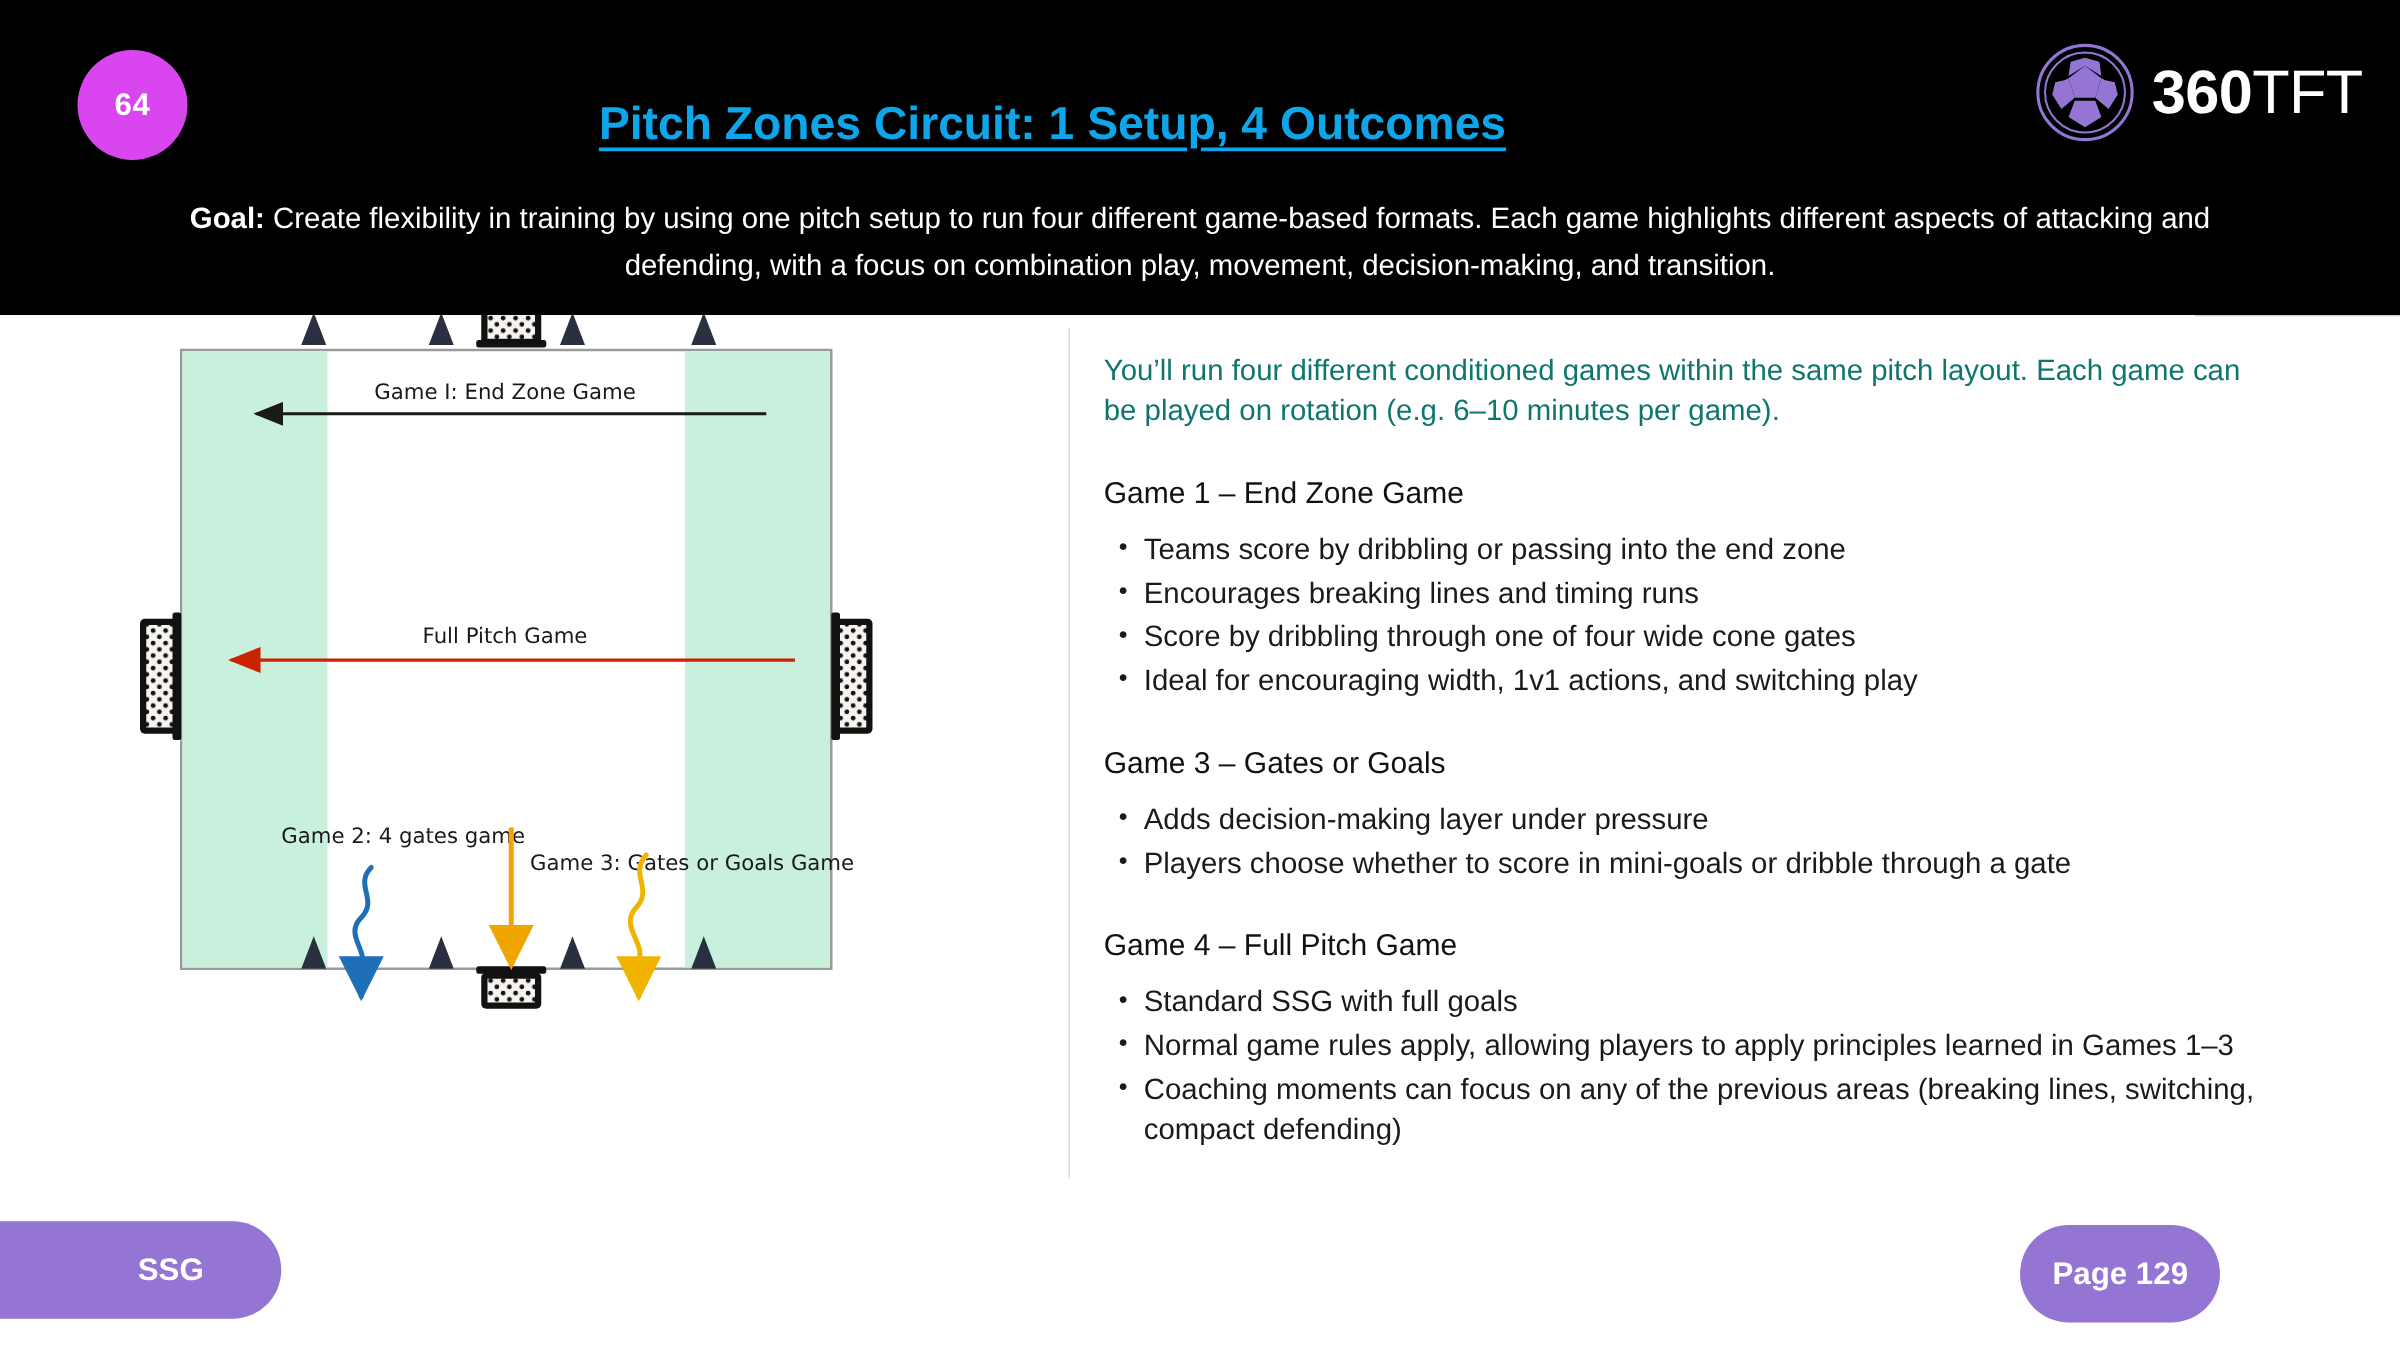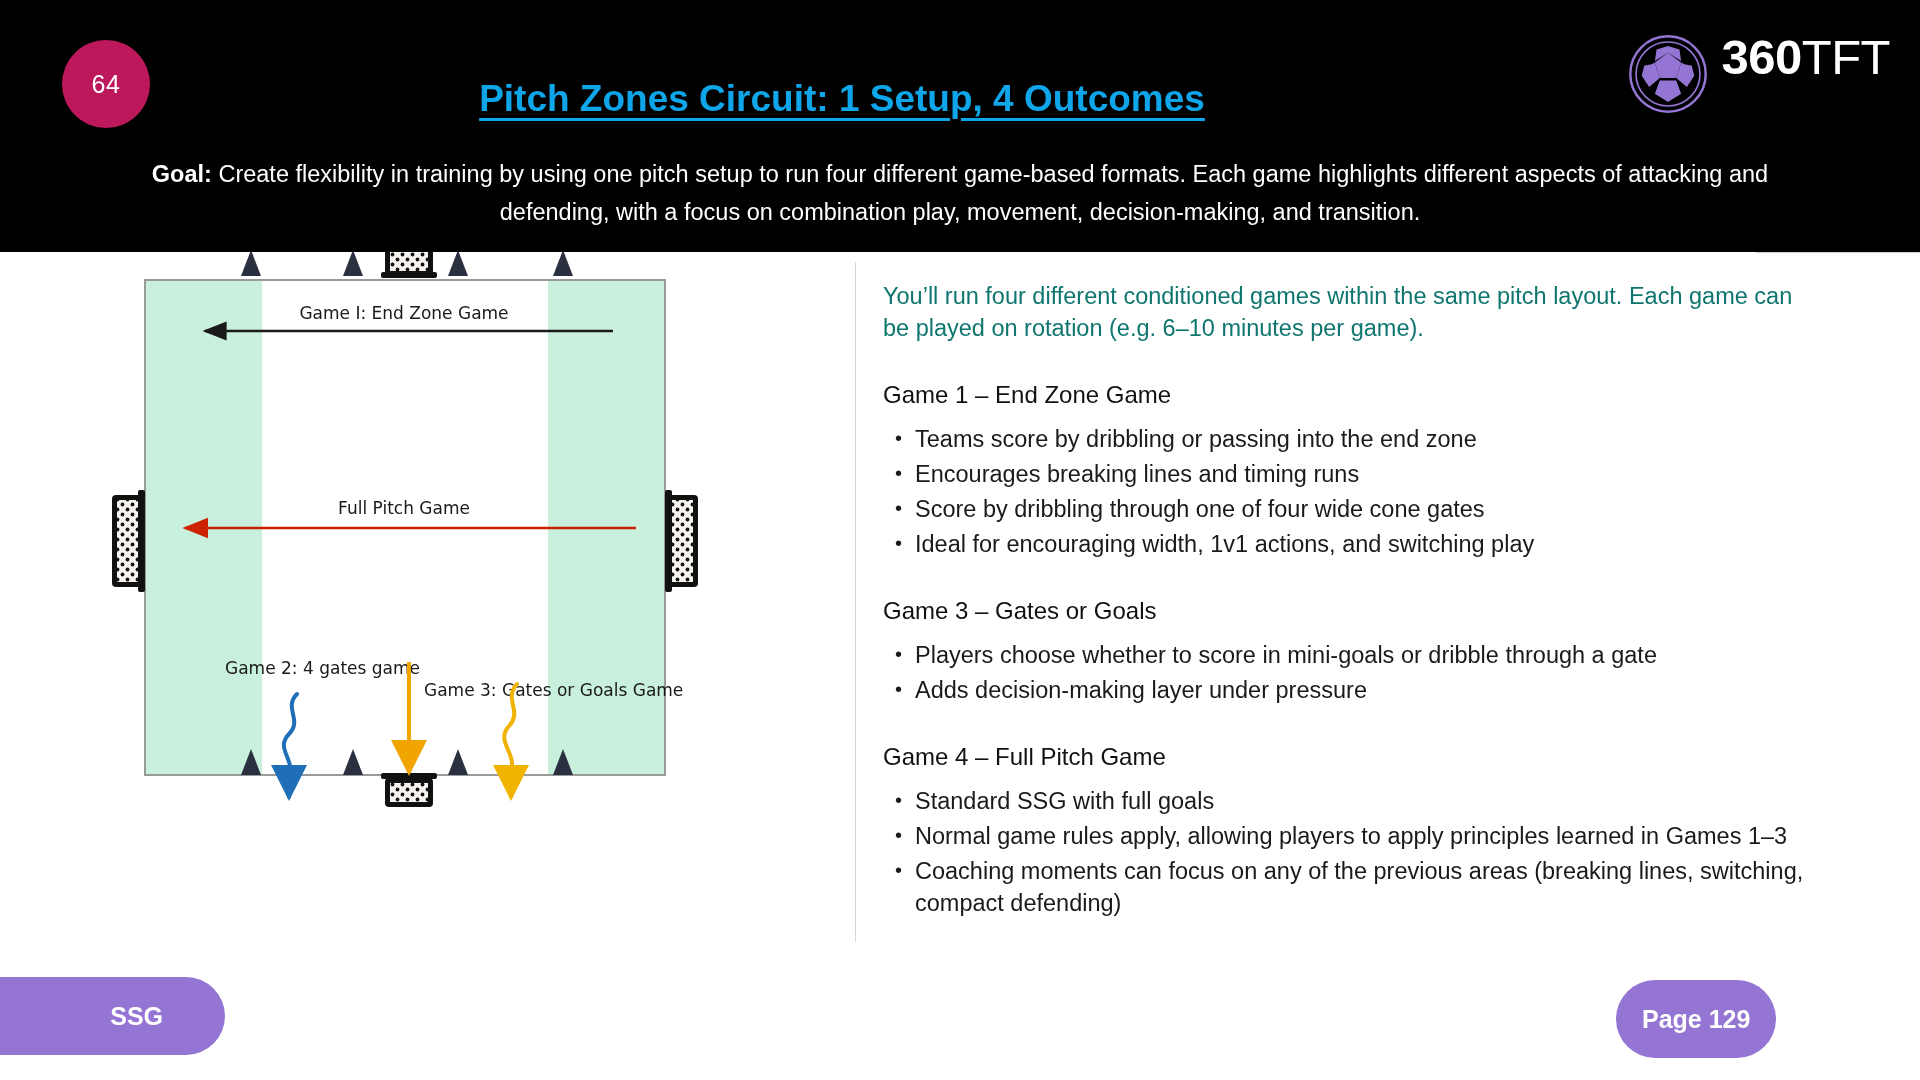--- a/index.html
+++ b/index.html
@@ -12,41 +12,41 @@
   #page { position: relative; width: 1920px; height: 1080px; background:#fff; }
 
   
   .header {
     position: absolute; left: 0; top: 0; width: 1920px; height: 252px;
     background: #000000;
   }
   .slide-number {
     position: absolute; left: 62px; top: 40px;
     width: 88px; height: 88px; border-radius: 50%;
-    background: #be185d;
-    color: #ffffff; font-size: 25px; font-weight: normal;
+    background: #d946ef;
+    color: #ffffff; font-size: 25px; font-weight: bold;
     display: flex; align-items: center; justify-content: center;
     letter-spacing: .5px;
   }
   .title {
     position: absolute; left: 0; top: 78px; width: 1684px;
     text-align: center;
     color: #0ea5e9; font-size: 37px; font-weight: bold;
     text-decoration: underline; text-underline-offset: 7px;
     text-decoration-thickness: 3px;
   }
   .goal-block {
     position: absolute; left: 110px; top: 155px; width: 1700px;
     text-align: center; color: #ffffff;
     font-size: 23.5px; line-height: 38px;
   }
   .goal-block b { font-weight: bold; }
 
   
-  .logo { position: absolute; right: 30px; top: 33px; display: flex; align-items: flex-start; gap: 12px; }
+  .logo { position: absolute; right: 30px; top: 33px; display: flex; align-items: center; gap: 12px; }
   .logo-ball { width: 82px; height: 82px; display:block; }
   .logo-text { font-size: 49px; font-weight: bold; color: #ffffff; letter-spacing: -0.5px; line-height: 1; }
   .logo-text .lt-light { font-weight: normal; }
 
   
   .body-area {
     position: absolute; left: 0; top: 252px; width: 1756px; height: 828px;
     background: #ffffff;
   }
 
@@ -241,22 +241,22 @@
         <li>Encourages breaking lines and timing runs</li>
       </ul>
 
       <ul class="bullets">
         <li>Score by dribbling through one of four wide cone gates</li>
         <li>Ideal for encouraging width, 1v1 actions, and switching play</li>
       </ul>
 
       <h3 class="game-head">Game 3 – Gates or Goals</h3>
       <ul class="bullets">
+        <li>Adds decision-making layer under pressure</li>
         <li>Players choose whether to score in mini-goals or dribble through a gate</li>
-        <li>Adds decision-making layer under pressure</li>
       </ul>
 
       <h3 class="game-head">Game 4 – Full Pitch Game</h3>
       <ul class="bullets">
         <li>Standard SSG with full goals</li>
         <li>Normal game rules apply, allowing players to apply principles learned in Games 1–3</li>
         <li>Coaching moments can focus on any of the previous areas (breaking lines, switching, compact defending)</li>
       </ul>
     </div>
 

